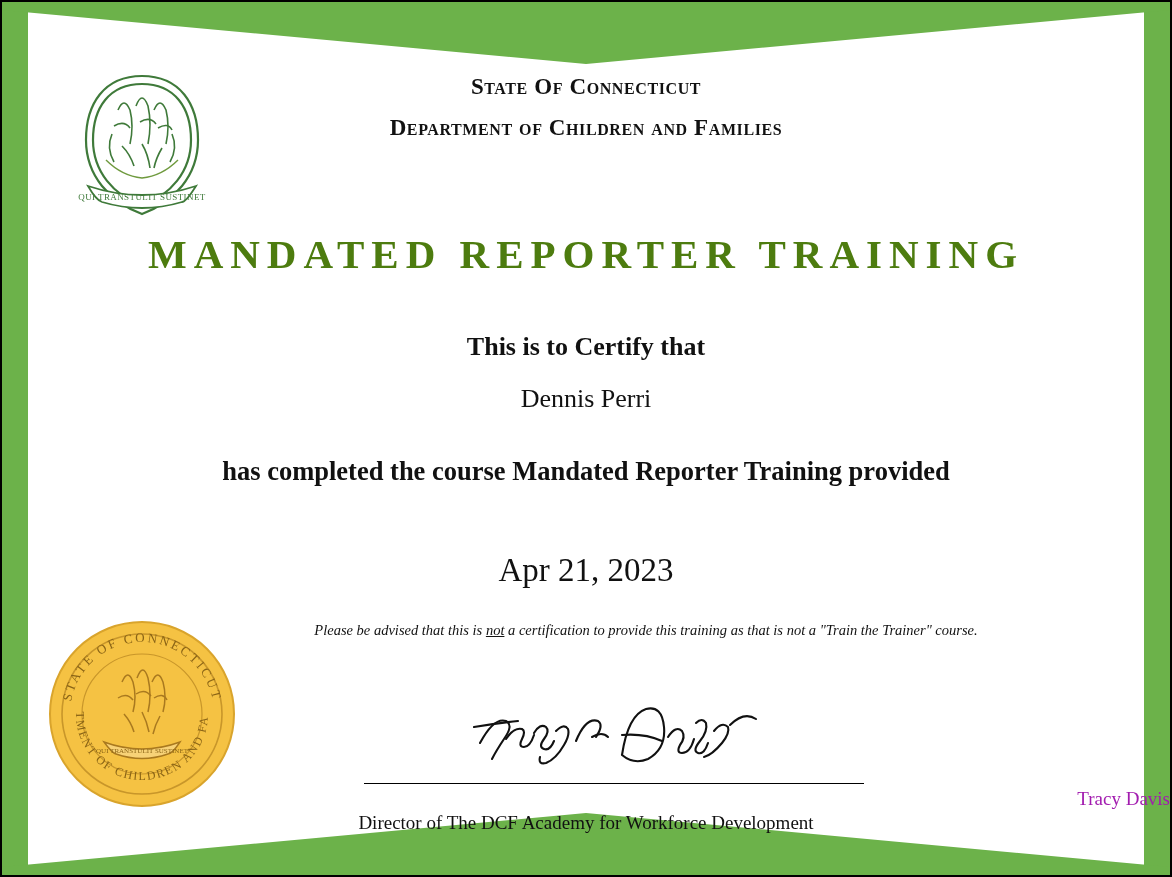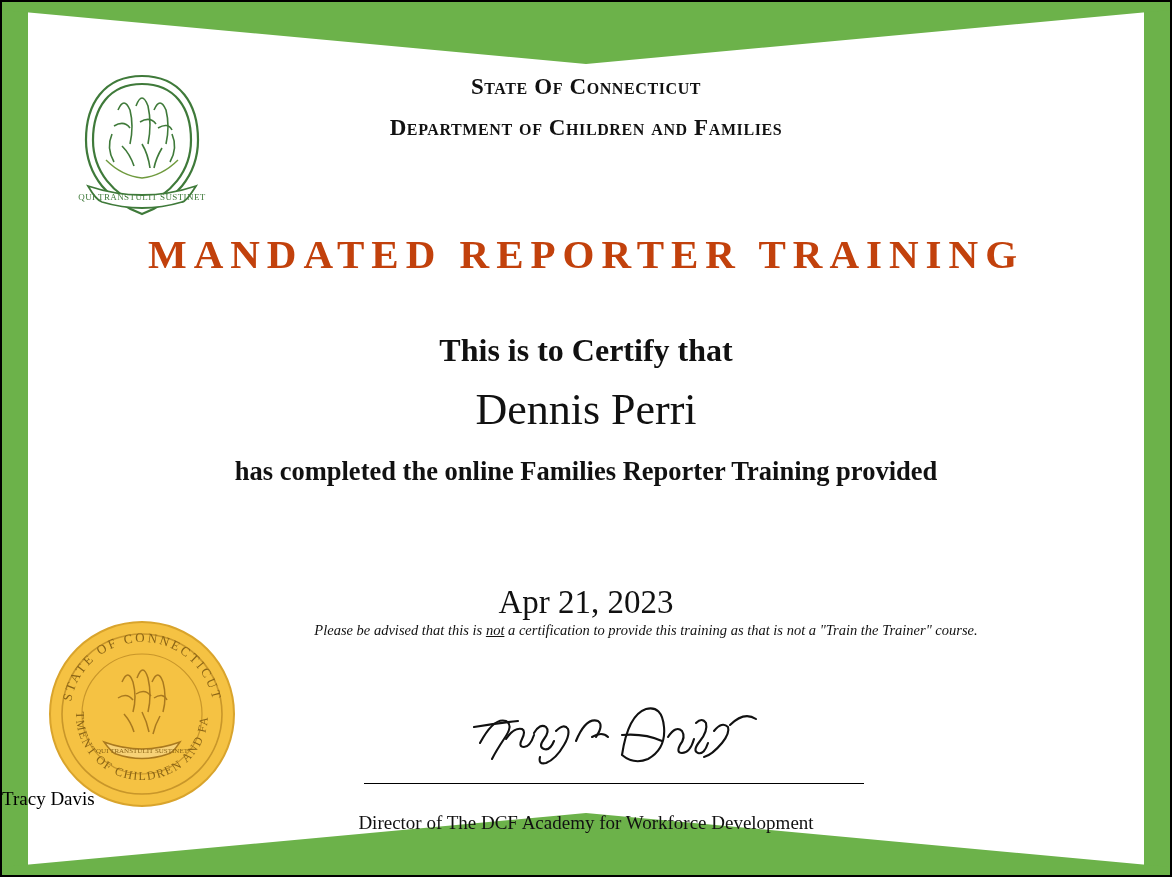--- a/index.html
+++ b/index.html
@@ -115,61 +115,61 @@
 
   .title {
     position: absolute;
     left: 0;
     right: 0;
     top: 228px;
     text-align: center;
     font-size: 41px;
     font-weight: bold;
     letter-spacing: 7px;
-    color: #c2410c;
+    color: #4d7c0f;
   }
 
   .certify {
     position: absolute;
     left: 0;
     right: 0;
     top: 330px;
     text-align: center;
-    font-size: 32px;
+    font-size: 26px;
     font-weight: bold;
     color: #111111;
   }
 
   .recipient {
     position: absolute;
     left: 0;
     right: 0;
     top: 382px;
     text-align: center;
-    font-size: 44px;
+    font-size: 26px;
     color: #111111;
   }
 
   .statement {
     position: absolute;
     left: 90px;
     right: 90px;
     top: 452px;
     text-align: center;
     font-size: 26.5px;
     font-weight: bold;
     line-height: 1.32;
     color: #111111;
   }
 
   .date {
     position: absolute;
     left: 0;
     right: 0;
-    top: 582px;
+    top: 550px;
     text-align: center;
     font-size: 33px;
     color: #111111;
   }
 
   .advisory {
     position: absolute;
     left: 180px;
     right: 60px;
     top: 620px;
@@ -202,23 +202,23 @@
     left: 362px;
     top: 781px;
     width: 500px;
     border-bottom: 1px solid #000000;
   }
   .sig-name {
     position: absolute;
     left: 0;
     right: 0;
     top: 786px;
-    text-align: left;
+    text-align: right;
     font-size: 19px;
-    color: #000000;
+    color: #a21caf;
   }
   .sig-title {
     position: absolute;
     left: 0;
     right: 0;
     top: 810px;
     text-align: center;
     font-size: 19px;
     color: #111111;
   }
@@ -264,21 +264,21 @@
     </div>
 
 
     <div class="title">MANDATED REPORTER TRAINING</div>
 
     <div class="certify">This is to Certify that</div>
 
     <div class="recipient">Dennis Perri</div>
 
     <div class="statement">
-      <div>has completed the online Families Reporter Training provided</div>
+      <div>has completed the course Mandated Reporter Training provided</div>
     </div>
 
     <div class="date">Apr 21, 2023</div>
 
     <div class="advisory">
       <span>Please be advised that this is </span><u>not</u><span> a certification to provide this training as that is not a "Train the Trainer" course.</span>
     </div>
 
     <div class="gold-seal">
       <svg viewBox="0 0 200 200" width="200" height="200" aria-hidden="true">

